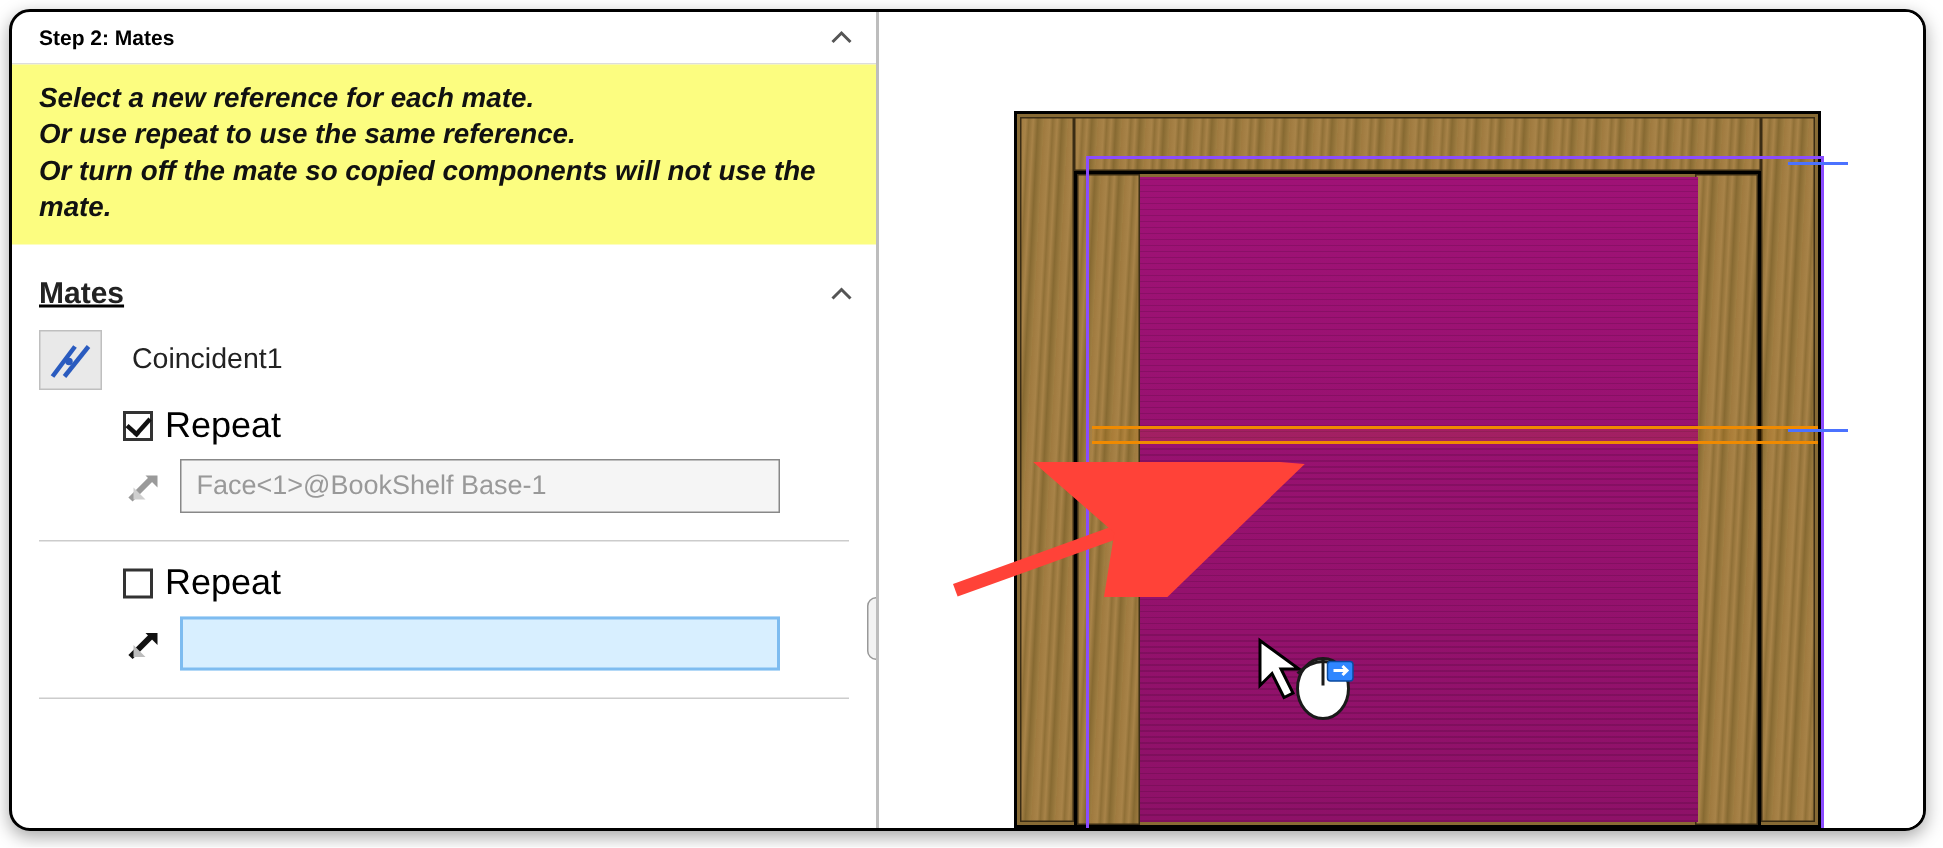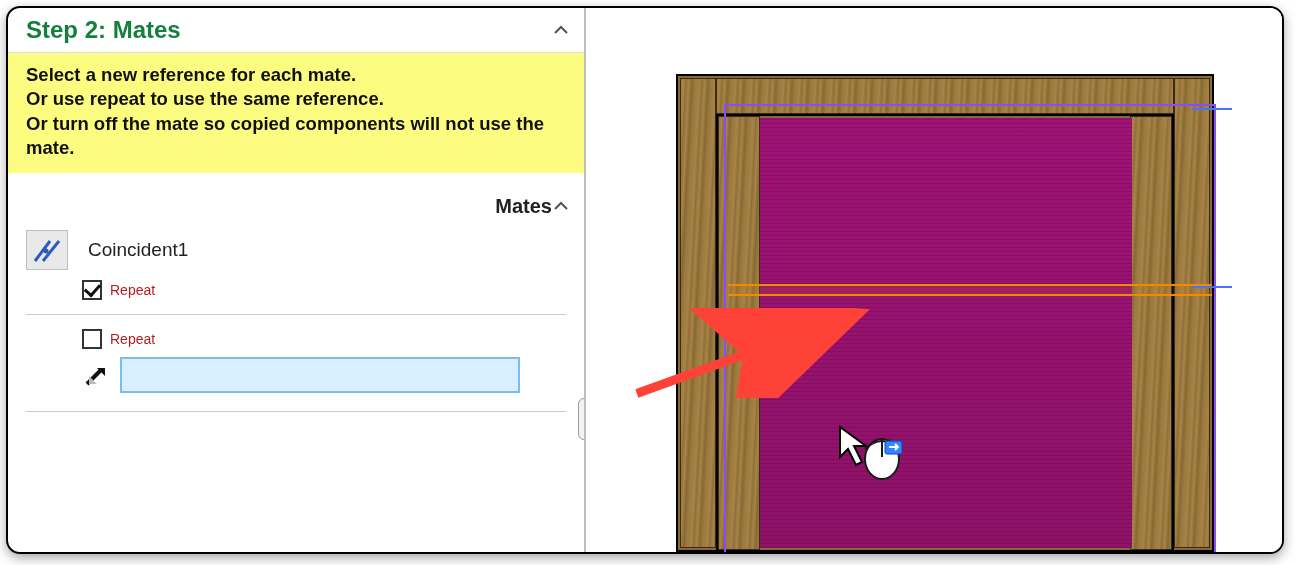--- a/index.html
+++ b/index.html
@@ -32,44 +32,46 @@
   .section-header {
     display: flex;
     justify-content: space-between;
     align-items: center;
     padding: 8px 14px 8px 18px;
     border-bottom: 1px solid #ddd;
     cursor: pointer;
   }
   .section-header .title {
     font-weight: 700;
-    font-size: 24px;
-    color: #15803d;
+    font-size: 14px;
+    color: #000000;
   }
   .chevron {
     width: 18px; height: 18px;
     display:flex;align-items:center;justify-content:center;
   }
   .chevron svg { width:16px; height:16px; }
   .help-box {
     margin: 0;
     padding: 10px 14px 12px 18px;
     background: #fcfd80;
     font-size: 18.5px;
     line-height: 1.32;
     color: #111;
     font-weight: 600;
+    font-style: italic;
   }
   .subsection-header {
     display: flex;
-    justify-content: flex-end;
+    justify-content: space-between;
     align-items: center;
     padding: 22px 14px 6px 18px;
     border-bottom: none;
     cursor: pointer;
+    text-decoration: underline;
   }
   .subsection-header .title {
     font-weight: 700;
     font-size: 20px;
     color: #222;
   }
   .mate-block {
     padding: 4px 18px 6px 18px;
   }
   .mate-row {
@@ -105,22 +107,22 @@
     cursor: pointer;
   }
   .checkbox.checked::after {
     content: "";
     width: 12px; height: 7px;
     border-left: 3px solid #111;
     border-bottom: 3px solid #111;
     transform: rotate(-48deg) translate(1px,-1px);
   }
   .repeat-label {
-    font-size: 14px;
-    color: #b91c1c;
+    font-size: 24px;
+    color: #000000;
   }
   .ref-row {
     display: flex;
     align-items: center;
     gap: 10px;
     padding: 2px 0 10px 56px;
   }
   .pick-arrow {
     width: 28px; height: 28px;
     display:flex;align-items:center;justify-content:center;
@@ -269,20 +271,30 @@
             <line x1="3" y1="26" x2="18" y2="6" stroke="#2a5bbf" stroke-width="3"></line>
             <line x1="11" y1="26" x2="27" y2="6" stroke="#2a5bbf" stroke-width="3"></line>
             <circle cx="14" cy="16" r="2.5" fill="#2a5bbf"></circle>
           </svg>
         </span>
         <span class="mate-name">Coincident1</span>
       </div>
       <div class="repeat-row">
         <span class="checkbox checked"></span>
         <span class="repeat-label">Repeat</span>
+      </div>
+      <div class="ref-row">
+        <span class="pick-arrow">
+          <svg viewBox="0 0 26 26">
+            <path d="M4 22 L18 8" stroke="#9a9a9a" stroke-width="4"></path>
+            <path d="M14 6 L22 6 L22 14 Z" fill="#9a9a9a"></path>
+            <path d="M6 14 L6 22 L14 22 Z" fill="#cfcfcf"></path>
+          </svg>
+        </span>
+        <input class="ref-input disabled" readonly="" value="Face&lt;1&gt;@BookShelf Base-1" style="">
       </div>
     </div>
     <div class="hr"></div>
 
     <div class="mate-block">
       <div class="repeat-row">
         <span class="checkbox"></span>
         <span class="repeat-label">Repeat</span>
       </div>
       <div class="ref-row">

